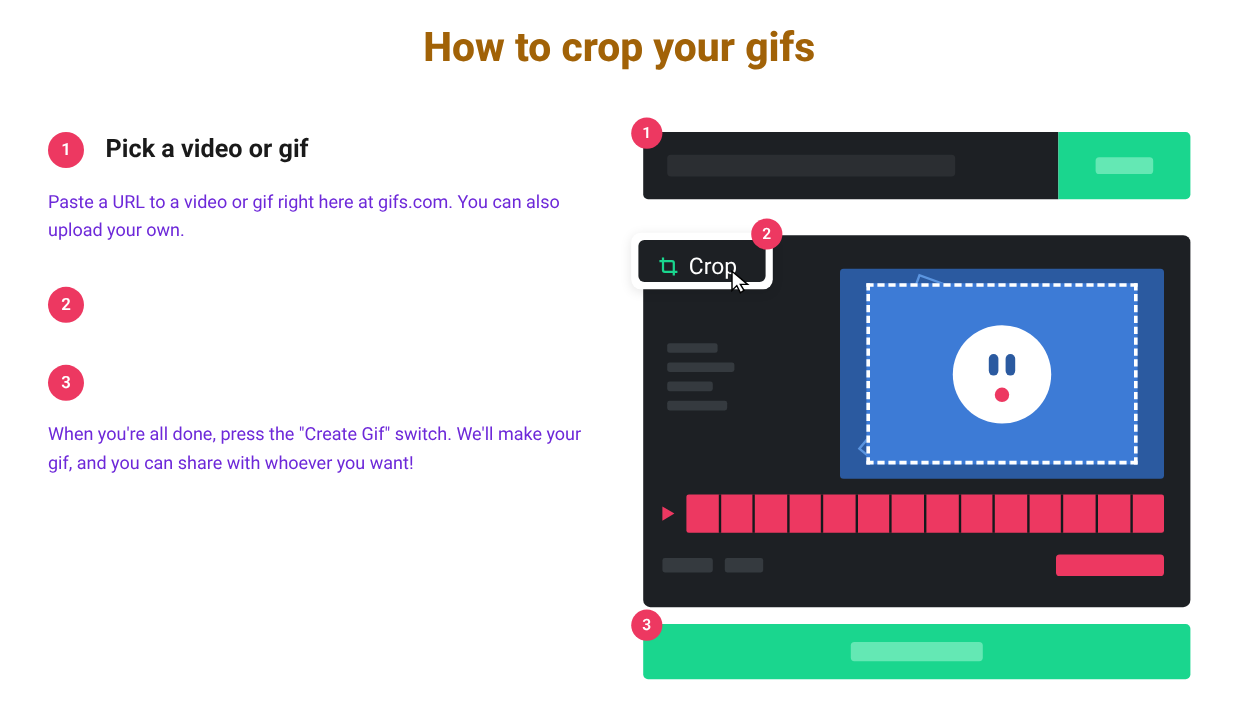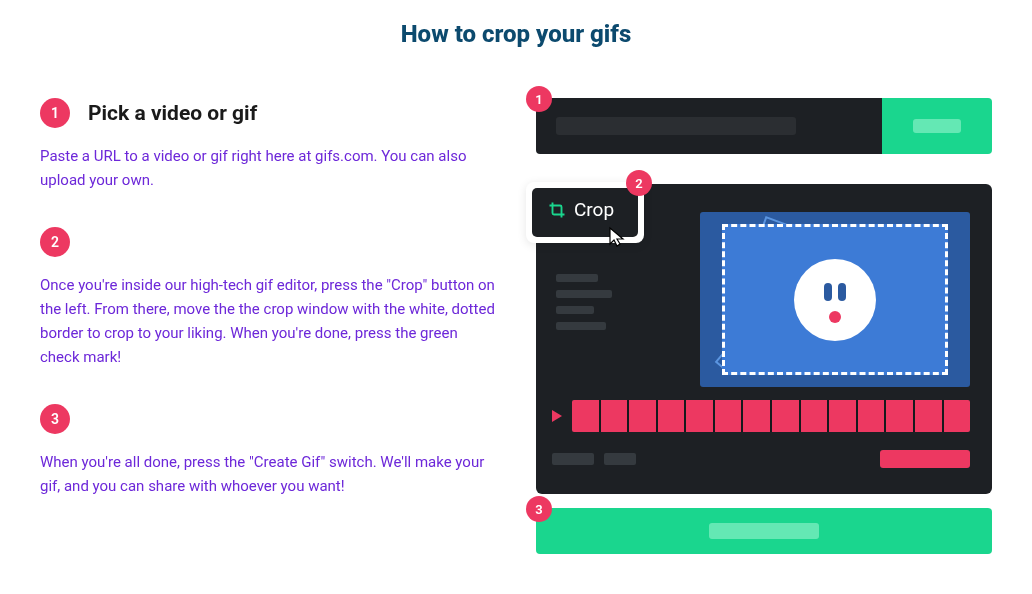--- a/index.html
+++ b/index.html
@@ -3,24 +3,24 @@
   <meta charset="utf-8">
   <style>
     * { margin: 0; padding: 0; box-sizing: border-box; }
     body {
       font-family: -apple-system, BlinkMacSystemFont, 'Segoe UI', Roboto, sans-serif;
       background: #fff;
       padding: 20px 40px;
       width: 1032px;
     }
     .page-title {
-      font-size: 24px;
+      font-size: 34px;
       font-weight: 800;
       text-align: center;
-      color: #0c4a6e;
+      color: #a16207;
       margin-bottom: 50px;
     }
     .content {
       display: flex;
       gap: 40px;
     }
     .left {
       flex: 1;
       max-width: 470px;
     }
@@ -120,21 +120,21 @@
       left: -10px;
       background: #fff;
       border-radius: 8px;
       padding: 6px;
       z-index: 5;
       box-shadow: 0 2px 10px rgba(0,0,0,0.1);
     }
     .illus-crop-inner {
       background: #1d2024;
       border-radius: 5px;
-      padding: 10px 24px 16px 16px;
+      padding: 10px 24px 2px 16px;
       display: flex;
       align-items: center;
       gap: 8px;
       color: #fff;
       font-size: 19px;
     }
     .crop-icon {
       display: inline-flex;
     }
     .cursor-icon {
@@ -310,21 +310,20 @@
         <div class="badge">1</div>
         <div class="step-title">Pick a video or gif</div>
       </div>
       <div class="step-desc">Paste a URL to a video or gif right here at gifs.com. You can also upload your own.</div>
     </div>
 
     <div class="step">
       <div class="step-header">
         <div class="badge">2</div>
       </div>
-      <div class="step-desc">Once you're inside our high-tech gif editor, press the "Crop" button on the left. From there, move the the crop window with the white, dotted border to crop to your liking. When you're done, press the green check mark!</div>
     </div>
 
     <div class="step">
       <div class="step-header">
         <div class="badge">3</div>
       </div>
       <div class="step-desc">When you're all done, press the "Create Gif" switch. We'll make your gif, and you can share with whoever you want!</div>
     </div>
   </div>
 

